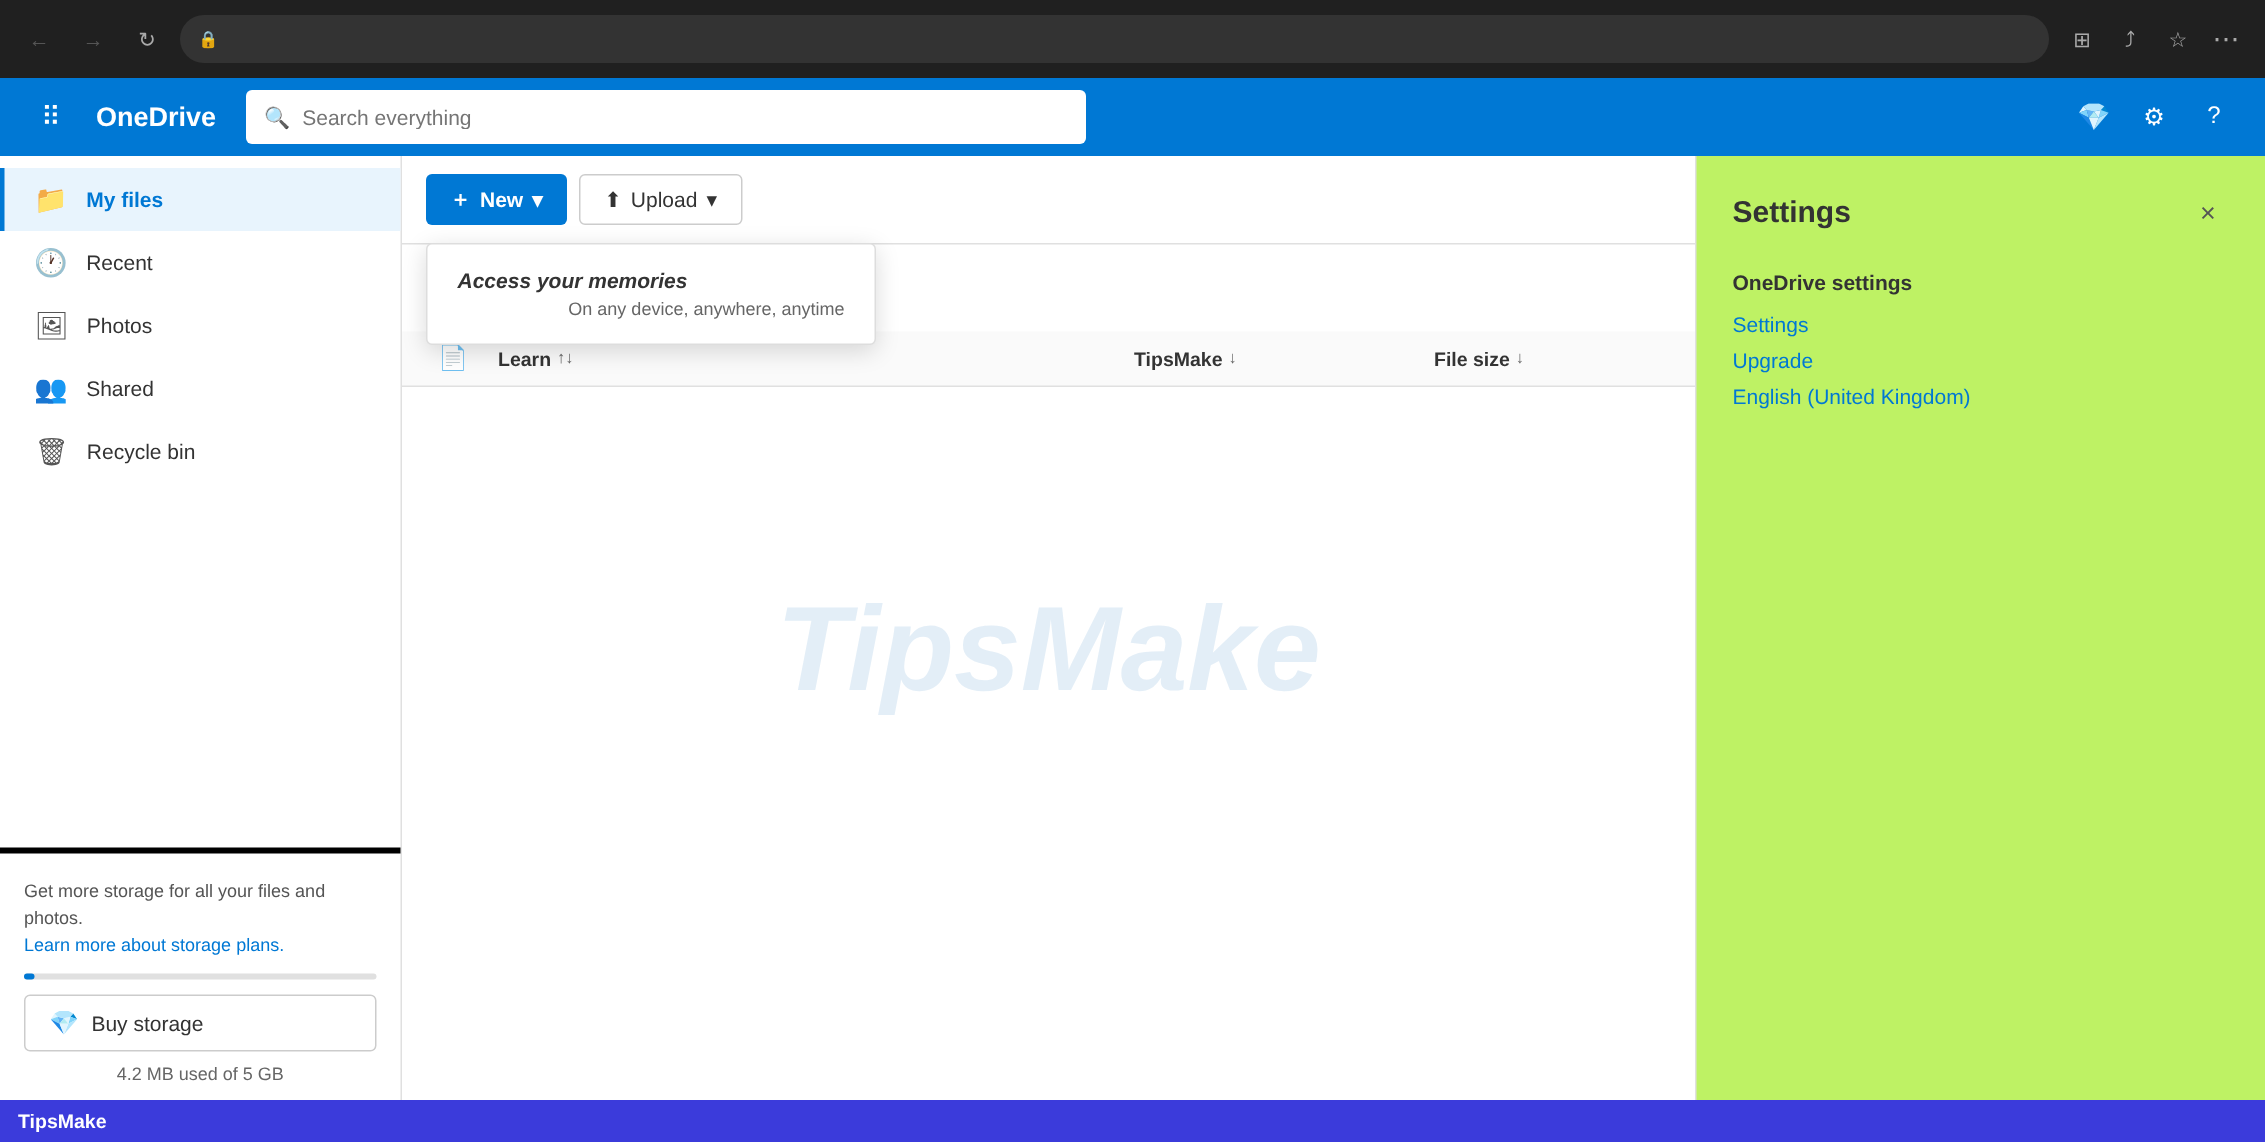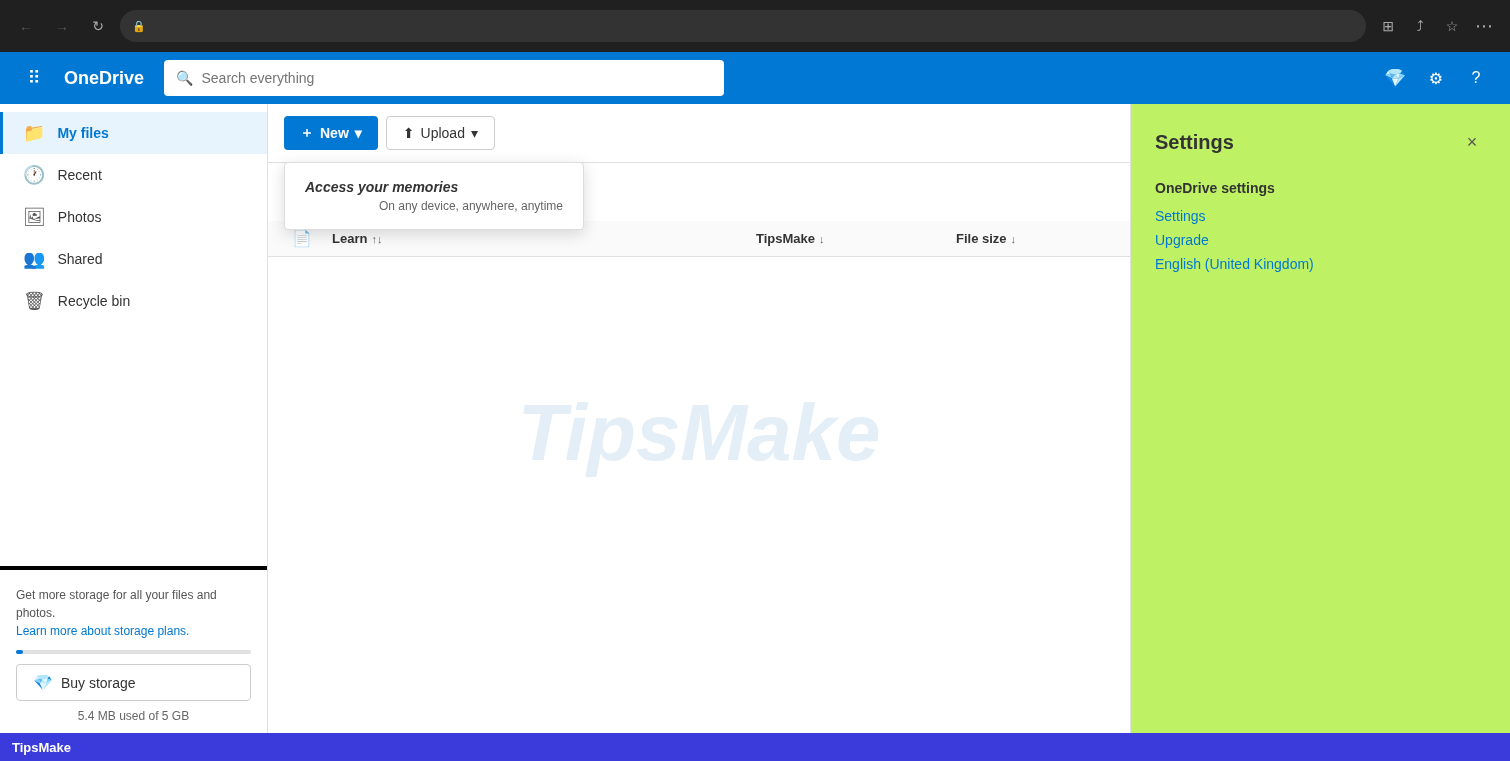--- a/index.html
+++ b/index.html
@@ -493,21 +493,21 @@
           Get more storage for all your files and photos.<br>
           <a class="storage-link">Learn more about storage plans.</a>
         </p>
         <div class="storage-progress-bar">
           <div class="storage-progress-fill"></div>
         </div>
         <button class="buy-storage-btn">
           <span class="diamond-icon">💎</span>
           <span>Buy storage</span>
         </button>
-        <p class="storage-used">5.4 MB used of 5 GB</p>
+        <p class="storage-used">4.2 MB used of 5 GB</p>
         <a class="get-app-link">Get the OneDrive app</a>
       </div>
     </div>
 
     <div class="content-area">
 
       <div class="toolbar">
         <button class="new-btn">
           <span>＋</span>
           <span>New</span>

